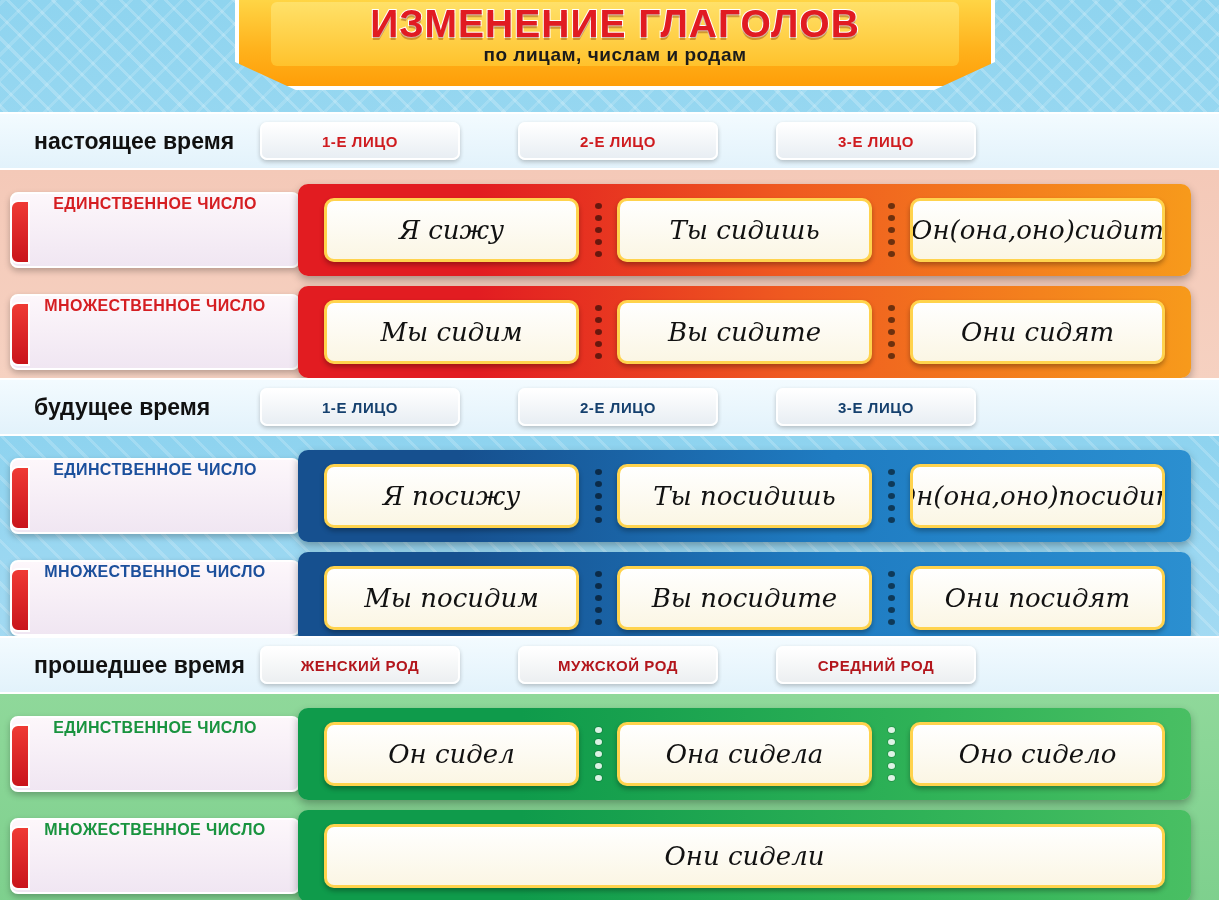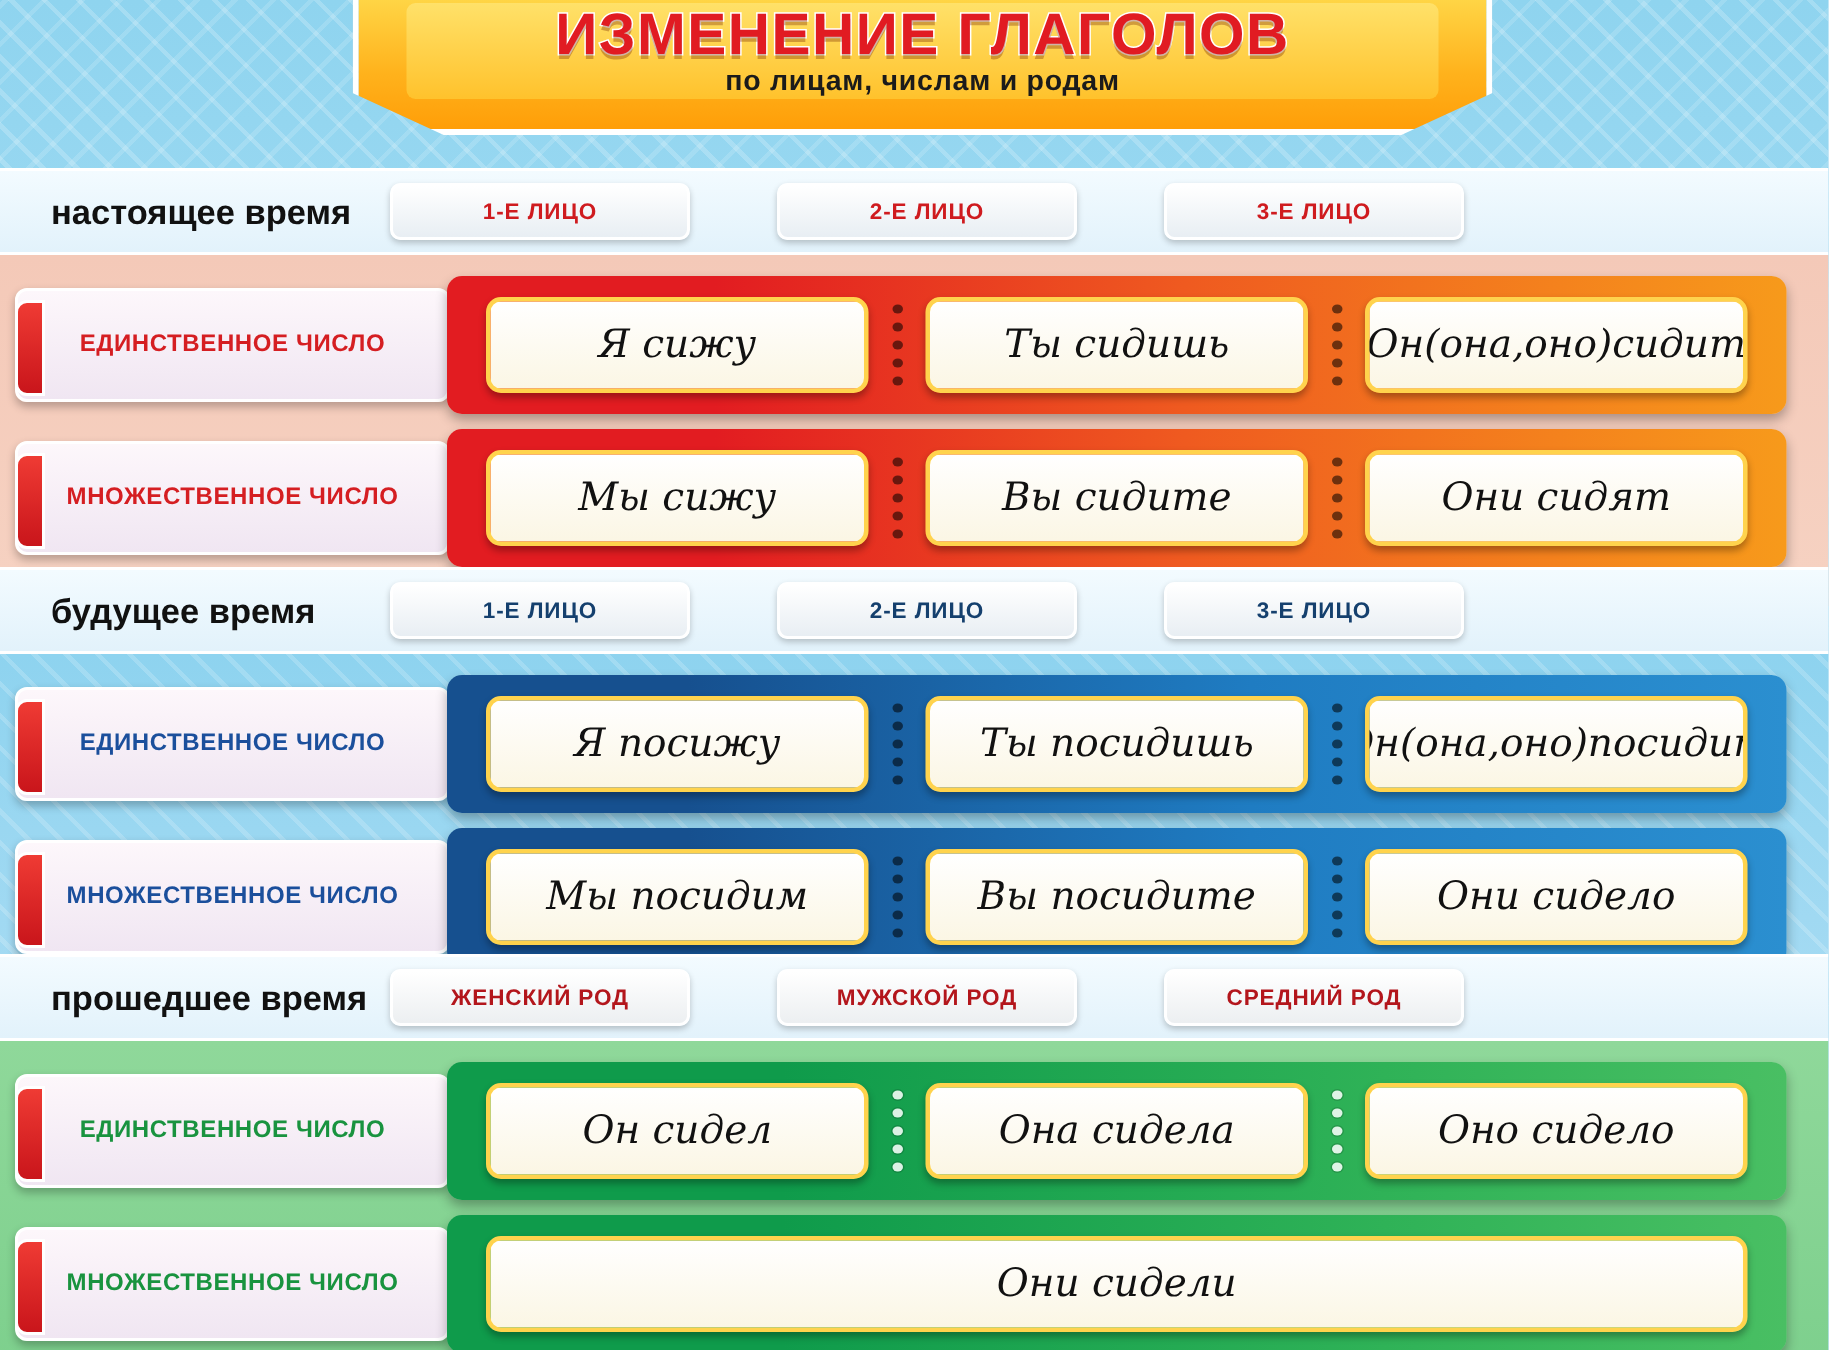--- a/index.html
+++ b/index.html
@@ -94,21 +94,21 @@
 
   .row { position:relative; height:92px; margin-bottom:10px; }
 
   
   .numlabel {
     position:absolute; left:10px; top:8px; width:290px; height:76px;
     background:linear-gradient(#fdf7fb,#f0e6f2);
     border:2px solid #ffffff;
     border-radius:8px;
     box-shadow:0 3px 6px rgba(0,0,0,.25);
-    display:flex; align-items:center; justify-content:center;
+    display:flex; align-items:flex-start; justify-content:center;
     text-align:center;
     font-size:16px; font-weight:bold; line-height:1.25;
     letter-spacing:.4px;
   }
   .numlabel .tab {
     position:absolute; left:-2px; top:6px; width:20px; height:64px;
     background:linear-gradient(#ef3b34,#c9151b);
     border-radius:8px 0 0 8px;
     border:2px solid #ffffff;
   }
@@ -203,21 +203,21 @@
         </div>
       </div>
 
       <div class="row">
         <div class="numlabel present">
           <span class="tab"></span>
           <span>МНОЖЕСТВЕННОЕ</span>&nbsp;<br>
           <span>ЧИСЛО</span>
         </div>
         <div class="strip present-2">
-          <div class="cell">Мы сижу</div>
+          <div class="cell">Мы сидим</div>
           <div class="dots">
               <i></i>
               <i></i>
               <i></i>
               <i></i>
               <i></i>
             </div>
           <div class="cell">Вы сидите</div>
           <div class="dots">
               <i></i>
@@ -285,21 +285,21 @@
               <i></i>
             </div>
           <div class="cell">Вы посидите</div>
           <div class="dots">
               <i></i>
               <i></i>
               <i></i>
               <i></i>
               <i></i>
             </div>
-          <div class="cell">Они сидело</div>
+          <div class="cell">Они посидят</div>
         </div>
       </div>
 
     </div>
   </div>
 
   <div class="section" style="top:636px;">
     <div class="tense-header">
       <div class="tense-name">прошедшее время</div>
       <div class="pill past">ЖЕНСКИЙ РОД</div>

